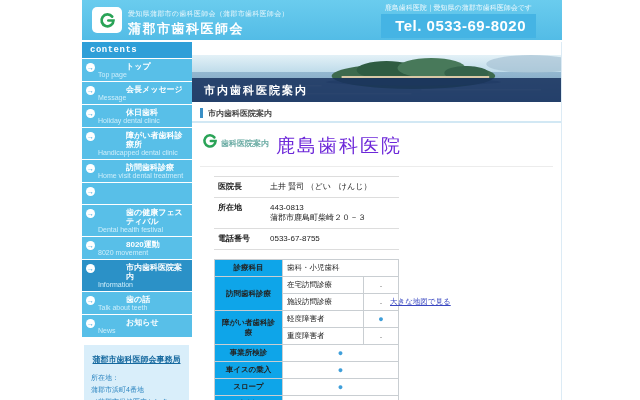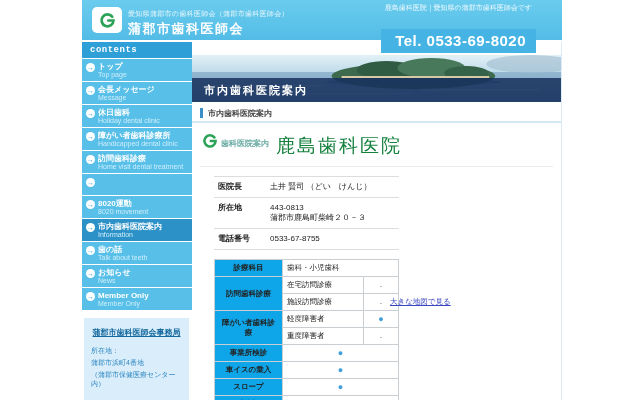--- a/index.html
+++ b/index.html
@@ -11,37 +11,37 @@
   .header { height:40px; background:linear-gradient(#6accee,#53bce6); position:relative; }
   .logo-row { display:flex; align-items:center; height:100%; padding-left:10px; cursor:pointer; }
   .logo-box { width:30px; height:26px; background:#fff; border-radius:5px;
     display:flex; align-items:center; justify-content:center; flex:0 0 auto; }
   .logo-box svg { width:17px; height:17px; }
   .brand { margin-left:6px; color:#fff; }
   .brand .tagline { font-size:7px; opacity:.85; letter-spacing:.3px; }
   .brand .name { font-size:13px; font-weight:bold; letter-spacing:1.5px; }
   .tel-wrap { position:absolute; right:26px; top:3px; text-align:right; }
   .tel-tagline { font-size:7px; color:#fff; opacity:.9; padding-right:4px; }
-  .tel-box { margin-top:16px; background:#45b4e4; color:#fff; font-size:15px; font-weight:bold;
+  .tel-box { margin-top:1px; background:#45b4e4; color:#fff; font-size:15px; font-weight:bold;
     padding:3px 10px 4px 14px; letter-spacing:.5px;text-align:center; }
 
   
   .cols { display:flex; margin-top:2px; align-items:flex-start; }
 
   
   .sidebar { width:110px; flex:0 0 auto; }
   .contents-bar { background:#2f9fd8; color:#fff; font-weight:bold; font-size:9px;
     padding:3px 0 3px 8px; letter-spacing:.5px; margin-bottom:1px;font-family:Liberation Mono, monospace; }
   .s-item { display:flex; align-items:flex-start; background:#58bfe8; margin-bottom:1px;
     padding:3px 3px 2px 4px; cursor:pointer; min-height:21px; }
   .s-item.active { background:#2b91c7; }
   .s-ico { width:9px; height:9px; border-radius:50%; background:#fff; color:#2f9fd8;
     font-size:7px; line-height:9px; text-align:center; margin:1px 3px 0 0; flex:0 0 auto; font-weight:bold; }
   .s-txt { display:block; }
-  .s-label { display:block; color:#fff; font-size:8px; font-weight:bold; line-height:9px; }
+  .s-label { display:block; color:#fff; font-size:8px; font-weight:bold; line-height:9px;margin-left:28px; }
   .s-sub { display:block; color:#cdeefb; font-size:7px; line-height:8px; }
   .office-box { margin:8px 3px 0 2px; background:#d9eefa; padding:9px 7px; }
   .office-title { color:#16699f; font-size:8px; font-weight:bold; text-align:center; margin-bottom:8px;text-decoration:underline; }
   .office-line { color:#2e86c1; font-size:7px; line-height:9px; margin-bottom:3px; }
 
   
   .main { width:370px; padding-top:13px; background:#fff;
     border-right:1px solid #dcebf5; min-height:356px; }
   .hero { height:47px; position:relative; overflow:hidden; }
   .hero svg { position:absolute; left:0; top:0; width:100%; height:100%; }
@@ -50,21 +50,21 @@
     line-height:24px; padding-left:12px; letter-spacing:2px; }
   .breadcrumb { margin-top:3px; height:18px; display:flex; align-items:center;
     padding-left:8px; border-bottom:2px solid #d2e8f4; font-size:8px; color:#444; font-weight:bold; }
   .bc-bar { width:3px; height:10px; background:#3a8fc6; margin-right:5px; flex:0 0 auto; }
 
   .article { padding:6px 8px 0 8px; position:relative; }
   .title-row { display:flex; align-items:flex-start; border-bottom:1px solid #ececec;
     padding:4px 0 7px 2px; margin-bottom:9px; }
   .g-logo svg { width:16px; height:16px; display:block; }
   .section-label { font-size:8px; color:#69aba3; font-weight:bold; margin:5px 0 0 3px; }
-  .clinic-name { font-size:19px; color:#15803d; margin-left:7px; letter-spacing:2px; }
+  .clinic-name { font-size:19px; color:#6d28d9; margin-left:7px; letter-spacing:2px; }
 
   .info-table { margin-left:14px; width:185px; border-collapse:collapse; margin-bottom:9px; }
   .info-table td { border-top:1px solid #ddd; border-bottom:1px solid #ddd;
     font-size:8px; padding:5px 4px; vertical-align:top; color:#222; line-height:10px; }
   .info-table td.lbl { font-weight:bold; width:52px; }
 
   .svc-wrap { position:relative; }
   .svc-table { margin-left:14px; width:185px; border-collapse:collapse; }
   .svc-table td { border:1px solid #c9ced2; font-size:7.5px; padding:3px 4px;
     color:#222; height:17px; }
@@ -136,20 +136,27 @@
           <span class="s-label">訪問歯科診療</span>
           <span class="s-sub">Home visit dental treatment</span>
         </span>
       </div>
       <div class="s-item">
         <span class="s-ico">→</span>
       </div>
       <div class="s-item">
         <span class="s-ico">→</span>
         <span class="s-txt">
+          <span class="s-label">歯の健康フェスティバル</span>
+          <span class="s-sub">Dental health festival</span>
+        </span>
+      </div>
+      <div class="s-item">
+        <span class="s-ico">→</span>
+        <span class="s-txt">
           <span class="s-label">8020運動</span>
           <span class="s-sub">8020 movement</span>
         </span>
       </div>
       <div class="s-item active">
         <span class="s-ico">→</span>
         <span class="s-txt">
           <span class="s-label">市内歯科医院案内</span>
           <span class="s-sub">Information</span>
         </span>
@@ -159,27 +166,20 @@
         <span class="s-txt">
           <span class="s-label">歯の話</span>
           <span class="s-sub">Talk about teeth</span>
         </span>
       </div>
       <div class="s-item">
         <span class="s-ico">→</span>
         <span class="s-txt">
           <span class="s-label">お知らせ</span>
           <span class="s-sub">News</span>
-        </span>
-      </div>
-      <div class="s-item">
-        <span class="s-ico">→</span>
-        <span class="s-txt">
-          <span class="s-label">Member Only</span>
-          <span class="s-sub">Member Only</span>
         </span>
       </div>
 
       <div class="office-box">
         <div class="office-title">蒲郡市歯科医師会事務局</div>
         <div class="office-line">所在地：</div>
         <div class="office-line">蒲郡市浜町4番地</div>
         <div class="office-line">（蒲郡市保健医療センター内）</div>
 
       </div>

